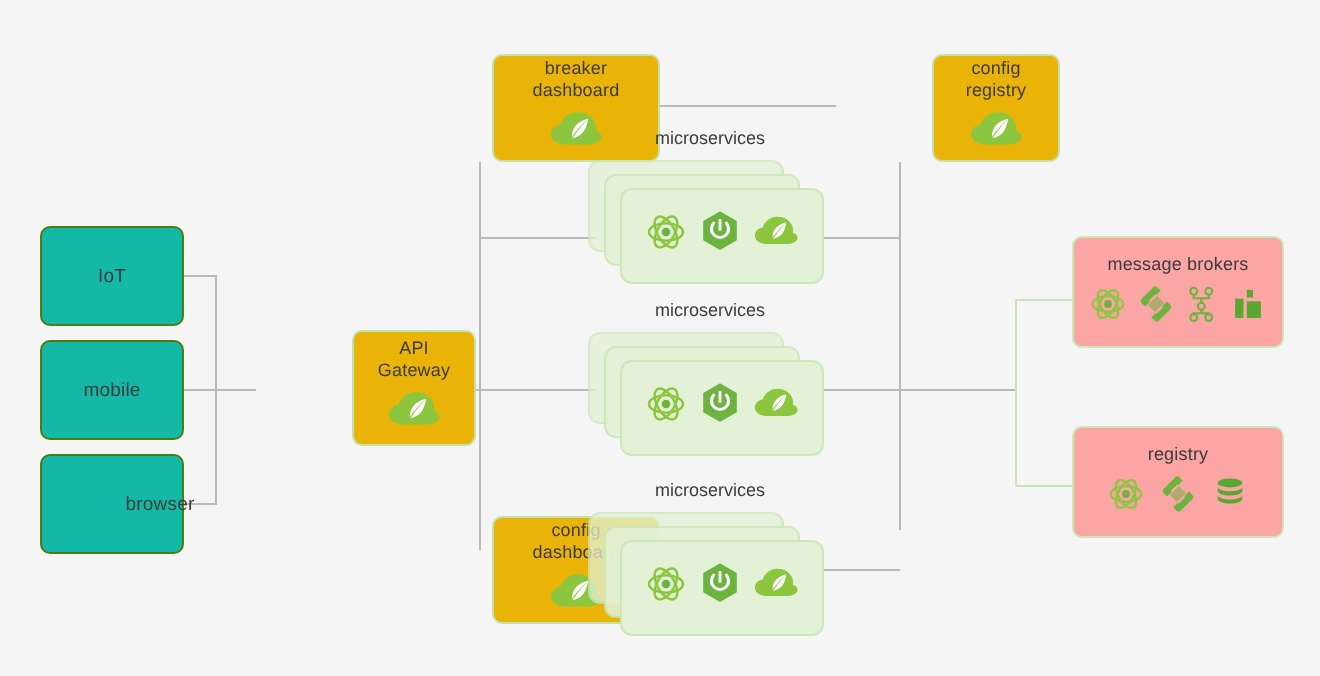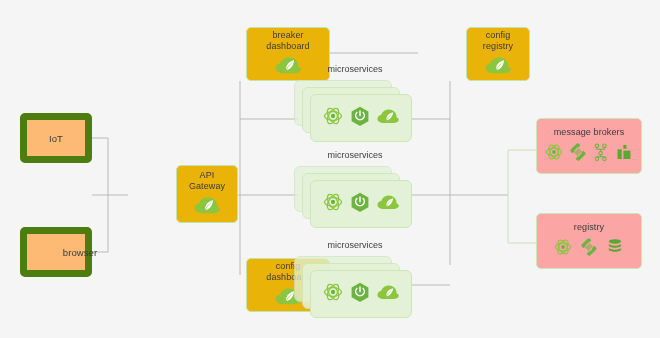--- a/index.html
+++ b/index.html
@@ -29,22 +29,22 @@
   .node {
     position: absolute;
     box-sizing: border-box;
     border-radius: 5px;
     display: flex;
     flex-direction: column;
     align-items: center;
     justify-content: center;
   }
   .node-client {
-    background: #fdba74;
-    border: 7px solid #4d7c0f;
+    background: #14b8a6;
+    border: 1px solid #4d7c0f;
     justify-content: center;
   }
   .node-spring {
     background: #eab308;
     border: 1px solid #c3e3ad;
     margin-left: 48px;
   }
   .node-group {
     background: #fca5a5;
     border: 1px solid #cbe7b6;
@@ -134,20 +134,23 @@
     <g fill="none" stroke="#cbe2b8" stroke-width="1" shape-rendering="geometricPrecision">
       <path d="M508 195 V150 H536"></path>
       <path d="M508 195 V243 H536"></path>
     </g>
   </svg>
 
   <div class="node node-client" style="left:20px; top:113px; width:72px; height:50px;">
     <div class="node-label">IoT</div>
   </div>
 
+  <div class="node node-client" style="left:20px; top:170px; width:72px; height:50px;">
+    <div class="node-label">mobile</div>
+  </div>
 
   <div class="node node-client" style="left:20px; top:227px; width:72px; height:50px;padding-left:48px;">
     <div class="node-label">browser</div>
   </div>
 
   <div class="node node-spring" style="left:128px; top:165px; width:62px; height:58px;">
     <div class="node-label">API
 Gateway</div>
     <div class="spring-mark">
       <svg width="26" height="19" viewBox="0 0 52 38">

